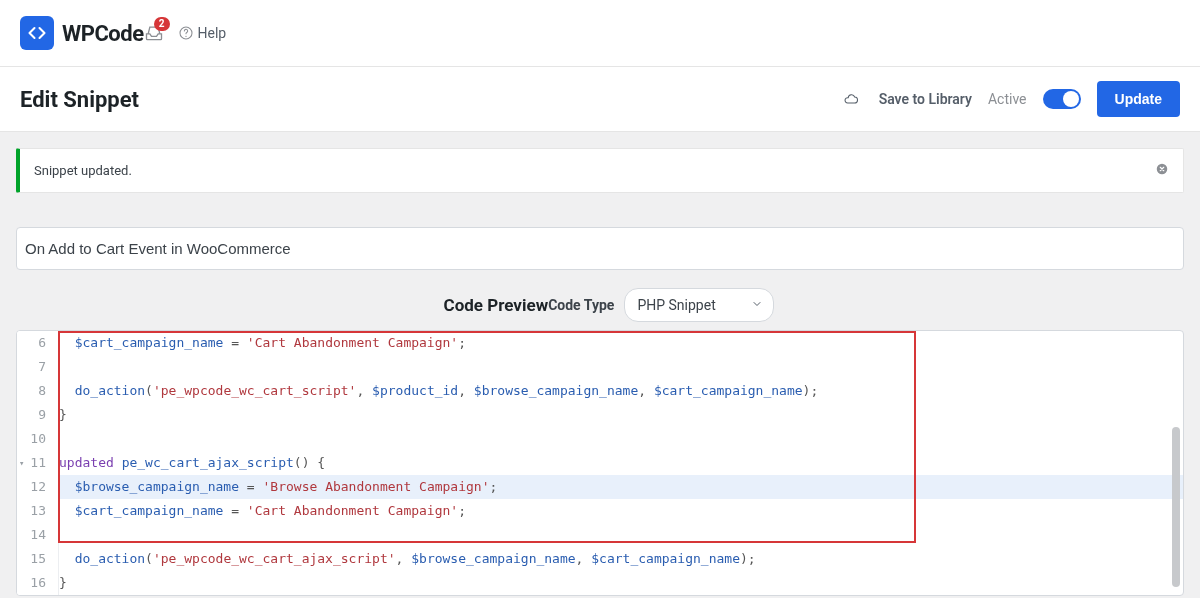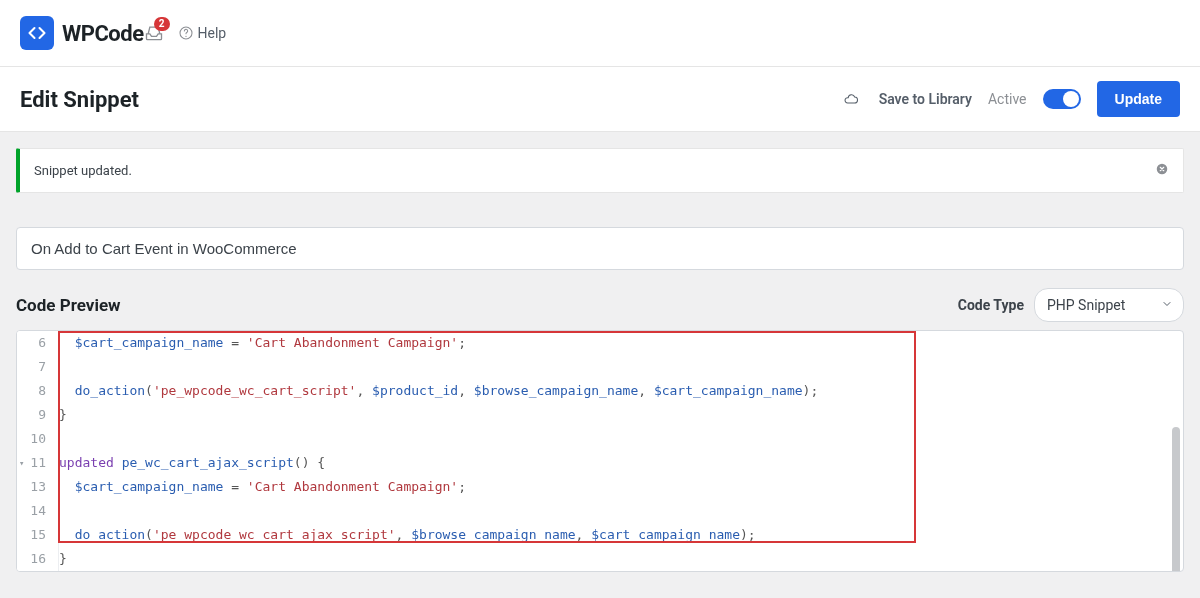--- a/index.html
+++ b/index.html
@@ -17,22 +17,22 @@
   .title-right { display: flex; align-items: center; gap: 16px; }
   .save-lib { display: flex; align-items: center; gap: 20px; color: #555e69; font-size: 14px; font-weight: 600; cursor: pointer; }
   .active-label { color: #8c8f94; font-size: 14px; }
   .toggle { width: 38px; height: 20px; background: #2267e5; border-radius: 10px; position: relative; cursor: pointer; }
   .toggle::after { content: ""; position: absolute; width: 16px; height: 16px; background: #fff; border-radius: 50%; top: 2px; right: 2px; }
   .btn-primary { background: #2267e5; color: #fff; border: none; border-radius: 4px; padding: 10px 18px; font-size: 14px; font-weight: 700; cursor: pointer; }
   .content { padding: 16px; }
   .notice { background: #fff; border: 1px solid #e5e5e5; border-left: 4px solid #00a32a; border-radius: 2px; padding: 12px 14px; display: flex; align-items: center; justify-content: space-between; margin-bottom: 34px; }
   .notice-text { font-size: 13px; color: #3c434a; }
   .dismiss { color: #8c8f94; cursor: pointer; }
-  .title-input { width: 100%; background: #fff; border: 1px solid #d5d9de; border-radius: 4px; padding: 12px 14px; font-size: 15px; color: #3c434a; margin-bottom: 18px; }
-  .preview-row { display: flex; align-items: center; justify-content: space-between; margin-bottom: 8px; }
+  .title-input { width: 100%; background: #fff; border: 1px solid #d5d9de; border-radius: 4px; padding: 12px 8px; font-size: 15px; color: #3c434a; margin-bottom: 18px; }
+  .preview-row { display: flex; align-items: center; justify-content: center; margin-bottom: 8px; margin-left: 18px; }
   .preview-title { font-size: 17px; font-weight: 700; color: #1d2327; }
   .codetype-wrap { display: flex; align-items: center; gap: 10px; }
   .codetype-label { font-size: 14px; font-weight: 700; color: #3c434a; }
   .select { background: #fff; border: 1px solid #d5d9de; border-radius: 14px; padding: 8px 36px 8px 12px; font-size: 14px; color: #3c434a; cursor: pointer; position: relative; min-width: 150px; }
   .select-caret { position: absolute; right: 10px; top: 50%; transform: translateY(-50%); color: #8c8f94; }
   .editor-wrap { position: relative; background: #fff; border: 1px solid #d5d9de; border-radius: 4px; overflow: hidden; }
   .editor { font-family: "SFMono-Regular", Menlo, Consolas, monospace; font-size: 13px; line-height: 24px; }
   .line { display: flex; }
   .gutter { width: 42px; text-align: right; padding-right: 12px; color: #9aa0a6; background: #fff; border-right: 1px solid #eceef1; user-select: none; flex-shrink: 0; position: relative; }
   .fold { position: absolute; left: 2px; top: 50%; transform: translateY(-50%); color: #9aa0a6; font-size: 9px; }
@@ -143,20 +143,24 @@
           <div class="code"><span class="tok-pl">}</span></div>
         </div>
         <div class="line">
           <div class="gutter">10</div>
           <div class="code"></div>
         </div>
         <div class="line">
           <div class="gutter">11<span class="fold">▾</span></div>
           <div class="code"><span class="tok-kw">updated</span><span class="tok-pl"> </span><span class="tok-fn">pe_wc_cart_ajax_script</span><span class="tok-pl">() {</span></div>
         </div>
+        <div class="line hl">
+          <div class="gutter">12</div>
+          <div class="code">  <span class="tok-var">$browse_campaign_name</span><span class="tok-pl"> </span><span class="tok-op">=</span><span class="tok-pl"> </span><span class="tok-str">'Browse Abandonment Campaign'</span><span class="tok-pl">;</span></div>
+        </div>
         <div class="line">
           <div class="gutter">13</div>
           <div class="code">  <span class="tok-var">$cart_campaign_name</span><span class="tok-pl"> </span><span class="tok-op">=</span><span class="tok-pl"> </span><span class="tok-str">'Cart Abandonment Campaign'</span><span class="tok-pl">;</span></div>
         </div>
         <div class="line">
           <div class="gutter">14</div>
           <div class="code"></div>
         </div>
         <div class="line">
           <div class="gutter">15</div>

